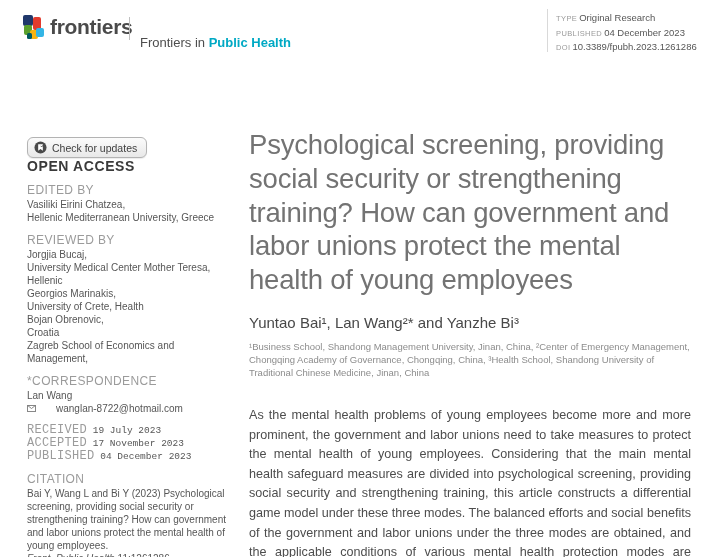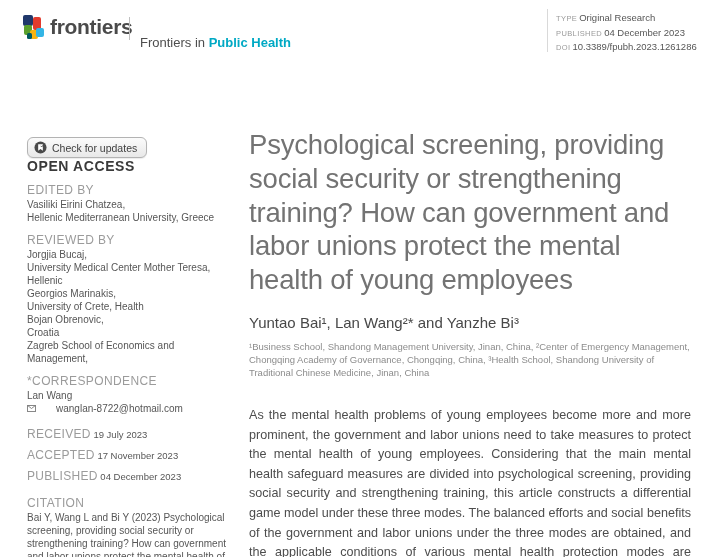--- a/index.html
+++ b/index.html
@@ -36,21 +36,21 @@
     padding: 3px 9px 3px 6px;
     font-size: 10.5px; color: #3f3f3f; cursor: pointer;
     box-shadow: 0 1px 1px rgba(0,0,0,0.08);
   }
   .crossmark { width: 13px; height: 13px; }
   .open-access { font-size: 14px; font-weight: bold; color: #3a3a3a; letter-spacing: 0.6px; }
   .side-label { font-size: 12px; color: #9b9b9b; letter-spacing: 0.4px; }
   .side-text { font-size: 10px; color: #565656; line-height: 13px; }
   .side-section { margin-top: 9px; }
   .side-section .side-label { margin-bottom: 1px; }
-  .inline-row { font-size: 9.5px; color: #565656; line-height: 21px; }
+  .inline-row { font-size: 9.5px; color: #565656; line-height: 13px; font-family: Liberation Mono, monospace; }
   .inline-row .side-label { letter-spacing: 0.3px; }
   .email-row { display: flex; align-items: center; gap: 20px; }
   .envelope { width: 9px; height: 7px; flex: 0 0 auto; }
   .citation-journal { font-style: italic; }
   a.plain { color: #565656; text-decoration: none; }
 
   
   .main { position: absolute; left: 249px; top: 128px; width: 442px; }
   .article-title {
     font-size: 27.5px; line-height: 33.8px; color: #737373;

